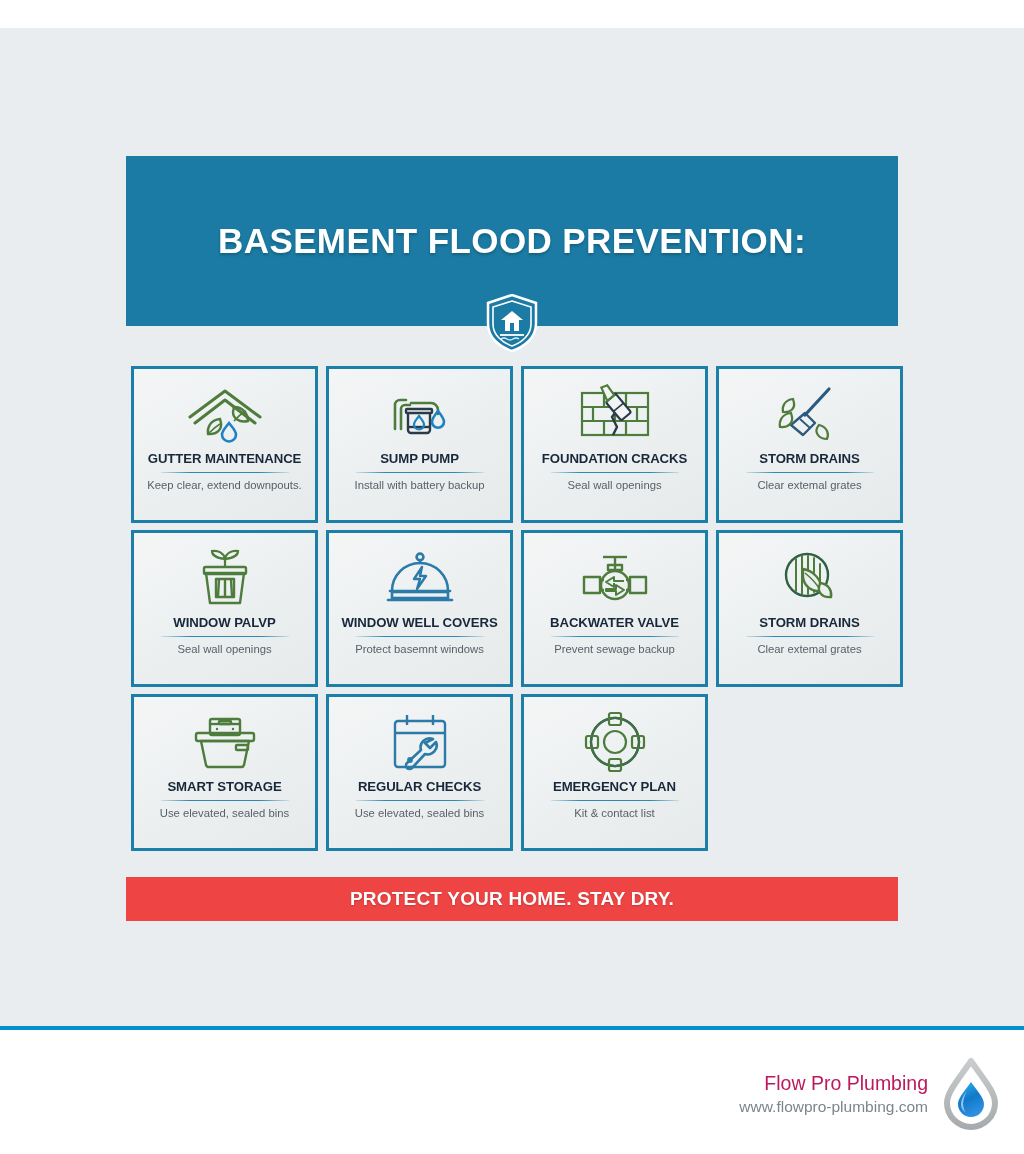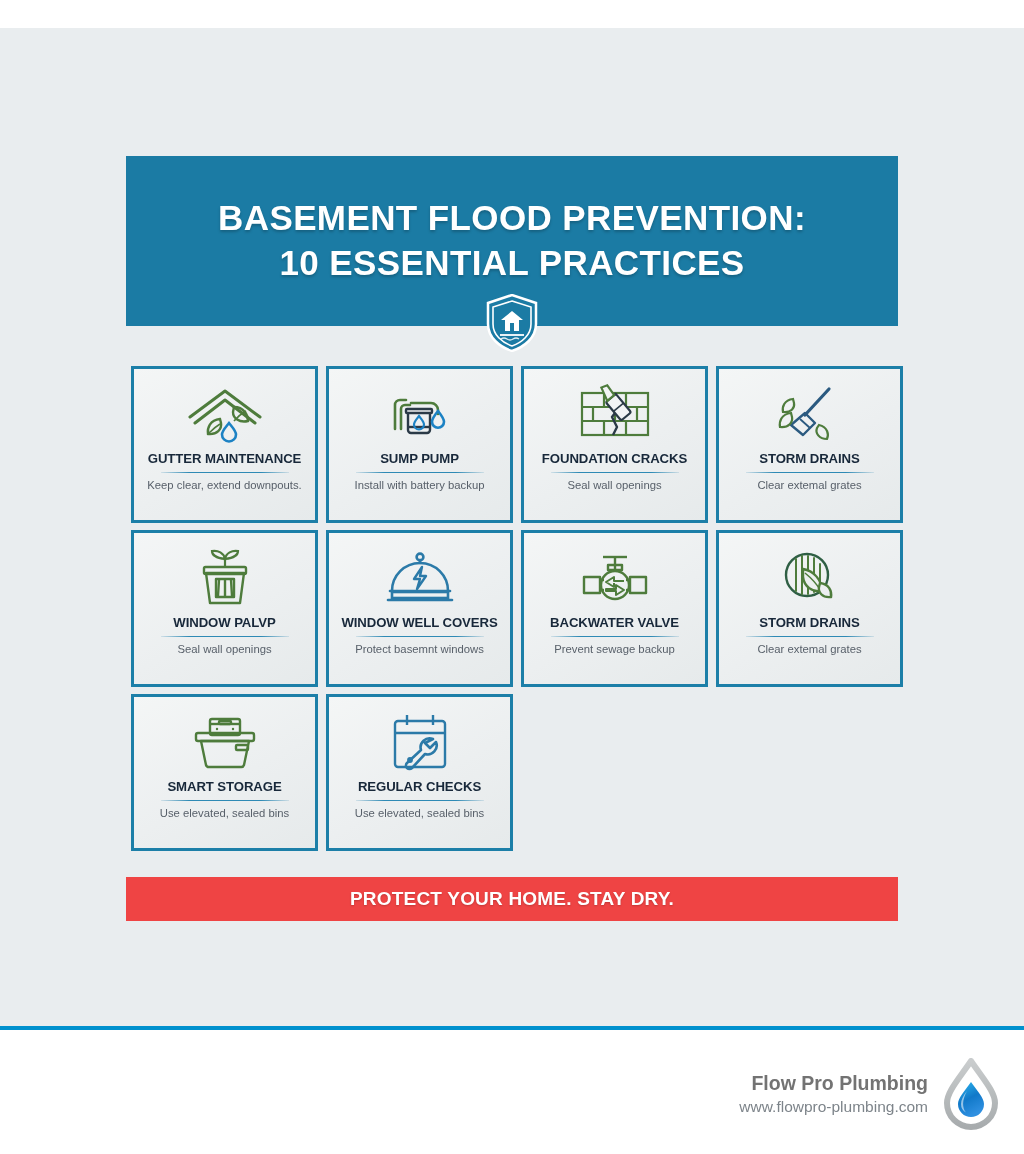--- a/index.html
+++ b/index.html
@@ -160,23 +160,23 @@
   .brand-block {
     position: absolute;
     right: 24px;
     top: 28px;
     display: flex;
     align-items: center;
     gap: 14px;
   }
   .brand-text { text-align: right; }
   .brand-name {
-    color: #737373;
+    color: #be185d;
     font-size: 19.5px;
-    font-weight: bold;
+    font-weight: normal;
     line-height: 1.25;
   }
   .brand-url {
     color: #7d848a;
     font-size: 15.5px;
     line-height: 1.3;
     margin-top: 1px;
     margin-left: 32px;
   }
   .brand-logo { width: 58px; height: 72px; }
@@ -184,21 +184,20 @@
 </head>
 <body>
 
 <div class="page">
 
   <div class="info-canvas">
 
     <div class="header-banner">
       <div class="header-title">
         <span>BASEMENT FLOOD PREVENTION:</span>
-        <span class="line2">10 ESSENTIAL PRACTICES</span>
       </div>
     </div>
 
     <div class="shield-badge">
       <svg viewBox="0 0 52 58" width="52" height="58">
         <path d="M26 1 L50 9 V30 C50 44 38 53 26 57 C14 53 2 44 2 30 V9 Z" fill="#1b7ba4" stroke="#ffffff" stroke-width="2.5"></path>
         <path d="M26 7 L45 13 V30 C45 41 36 48.5 26 52 C16 48.5 7 41 7 30 V13 Z" fill="none" stroke="#ffffff" stroke-width="1.6"></path>
         <path d="M26 17 L37 26 H33 V37 H19 V26 H15 Z" fill="#ffffff"></path>
         <rect x="24" y="29" width="4" height="8" fill="#1b7ba4"></rect>
         <rect x="14" y="40" width="24" height="2" fill="#ffffff" opacity="0.9"></rect>
@@ -418,20 +417,41 @@
               <path d="M56 28 a9 9 0 0 0 -12 11 l-14 13 a3.5 3.5 0 0 0 5 5 l13 -14 a9 9 0 0 0 11 -12 l-6 6 l-5 -5 z"></path>
               <circle cx="33" cy="49" r="1.6"></circle>
             </g>
           </svg>
         </div>
         <div class="card-title">REGULAR CHECKS</div>
         <div class="card-rule"></div>
         <div class="card-sub">Use elevated, sealed bins</div>
       </div>
 
+      <div class="card">
+        <div class="card-icon">
+          <svg viewBox="0 0 86 62" width="86" height="62">
+            <g fill="none" stroke="#4e7c3c" stroke-width="2.2">
+              <circle cx="43" cy="31" r="24"></circle>
+              <circle cx="43" cy="31" r="11"></circle>
+              <g stroke="#3f6e4a">
+                <circle cx="43" cy="31" r="24" transform="rotate(30 43 31)"></circle>
+                <circle cx="43" cy="31" r="24" transform="rotate(60 43 31)"></circle>
+              </g>
+              <rect x="37" y="2" width="12" height="12" rx="2"></rect>
+              <rect x="37" y="48" width="12" height="12" rx="2"></rect>
+              <rect x="14" y="25" width="12" height="12" rx="2"></rect>
+              <rect x="60" y="25" width="12" height="12" rx="2"></rect>
+            </g>
+          </svg>
+        </div>
+        <div class="card-title">EMERGENCY PLAN</div>
+        <div class="card-rule"></div>
+        <div class="card-sub">Kit &amp; contact list</div>
+      </div>
 
     </div>
 
     <div class="footer-banner">
       <span class="footer-banner-text">PROTECT YOUR HOME. STAY DRY.</span>
     </div>
 
   </div>
 
   <div class="bottom-rule"></div>

